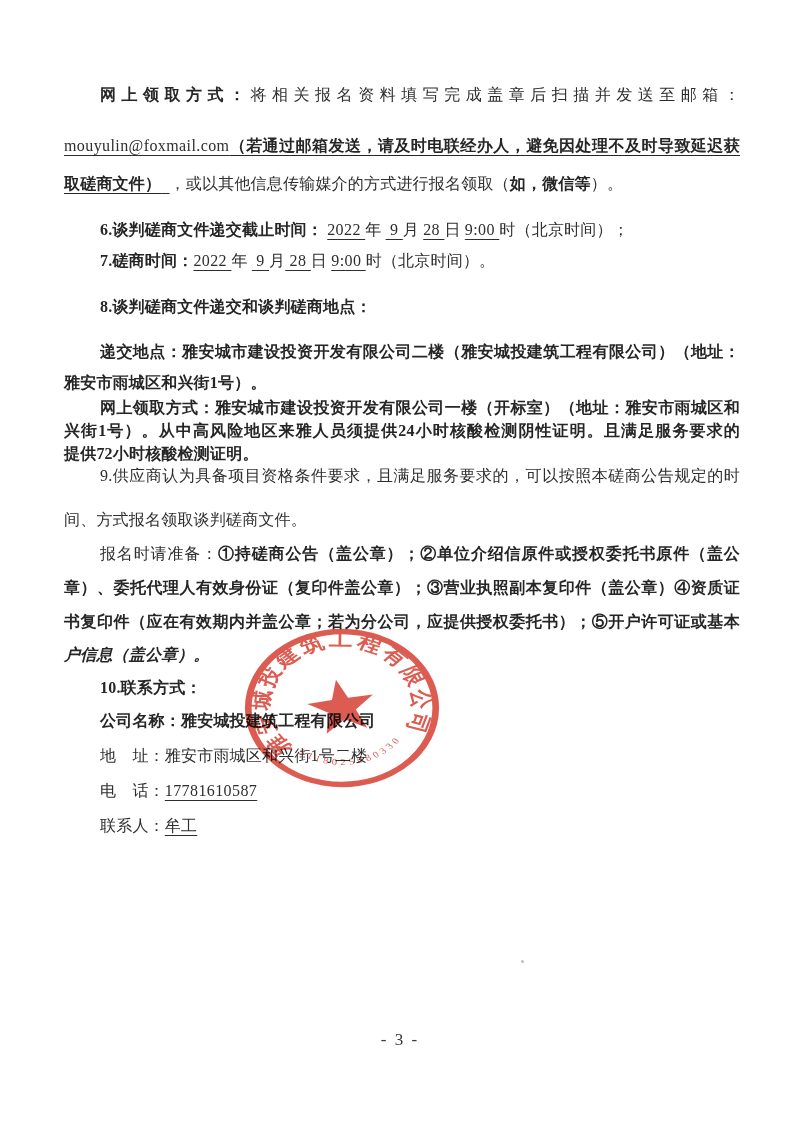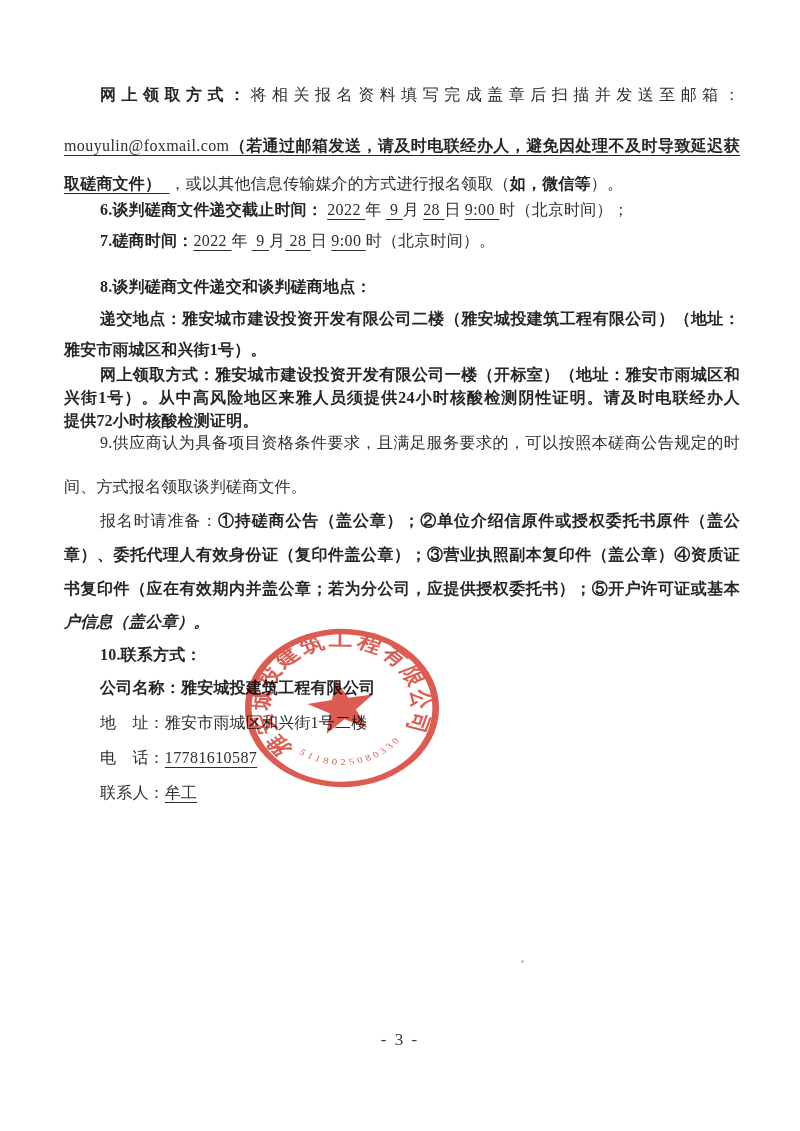--- a/index.html
+++ b/index.html
@@ -67,27 +67,27 @@
 </style>
 </head>
 <body>
 
 <div class="page">
 
   <div class="content" id="doc-lines">
       <div class="line ind fill" style="margin-top: 0px;"><span class="b ">网上领取方式：</span><span class="">将相关报名资料填写完成盖章后扫描并发送至邮箱：</span></div>
       <div class="line fill" style="margin-top: 29px;"><span class="u lat">mouyulin@foxmail.com</span><span class="b u ">（若通过邮箱发送，请及时电联经办人，避免因处理不及时导致延迟获</span></div>
       <div class="line" style="margin-top: 16px;"><span class="b u ">取磋商文件）</span><span class="u ">&nbsp;&nbsp;</span><span class="">，或以其他信息传输媒介的方式进行报名领取（</span><span class="b ">如，微信等</span><span class="">）。</span></div>
-      <div class="line ind" style="margin-top: 4px;"><span class="b ">6.谈判磋商文件递交截止时间：</span><span class="">&nbsp;</span><span class="u lat">2022&nbsp;</span><span class="">年&nbsp;</span><span class="u lat">&nbsp;9&nbsp;</span><span class="">月&nbsp;</span><span class="u lat">28&nbsp;</span><span class="">日&nbsp;</span><span class="u lat">9:00&nbsp;</span><span class="">时（北京时间）；</span></div>
+      <div class="line ind" style="margin-top: 24px;"><span class="b ">6.谈判磋商文件递交截止时间：</span><span class="">&nbsp;</span><span class="u lat">2022&nbsp;</span><span class="">年&nbsp;</span><span class="u lat">&nbsp;9&nbsp;</span><span class="">月&nbsp;</span><span class="u lat">28&nbsp;</span><span class="">日&nbsp;</span><span class="u lat">9:00&nbsp;</span><span class="">时（北京时间）；</span></div>
       <div class="line ind" style="margin-top: 9px;"><span class="b ">7.磋商时间：</span><span class="u lat">2022&nbsp;</span><span class="">年&nbsp;</span><span class="u lat">&nbsp;9&nbsp;</span><span class="">月</span><span class="u lat">&nbsp;28&nbsp;</span><span class="">日&nbsp;</span><span class="u lat">9:00&nbsp;</span><span class="">时（北京时间）。</span></div>
       <div class="line ind" style="margin-top: 24px;"><span class="b ">8.谈判磋商文件递交和谈判磋商地点：</span></div>
-      <div class="line ind fill" style="margin-top: 10px;"><span class="b ">递交地点：雅安城市建设投资开发有限公司二楼（雅安城投建筑工程有限公司）（地址：</span></div>
+      <div class="line ind fill" style="margin-top: 23px;"><span class="b ">递交地点：雅安城市建设投资开发有限公司二楼（雅安城投建筑工程有限公司）（地址：</span></div>
       <div class="line" style="margin-top: 9px;"><span class="b ">雅安市雨城区和兴街1号）。</span></div>
       <div class="line ind fill" style="margin-top: 3px;"><span class="b ">网上领取方式：雅安城市建设投资开发有限公司一楼（开标室）（地址：雅安市雨城区和</span></div>
-      <div class="line fill" style="margin-top: 1px;"><span class="b ">兴街1号）。从中高风险地区来雅人员须提供24小时核酸检测阴性证明。请及时电联经办人</span></div>
+      <div class="line fill" style="margin-top: 1px;"><span class="b ">兴街1号）。从中高风险地区来雅人员须提供24小时核酸检测阴性证明。且满足服务要求的</span></div>
       <div class="line" style="margin-top: 1px;"><span class="b ">提供72小时核酸检测证明。</span></div>
       <div class="line ind fill" style=""><span class="">9.供应商认为具备项目资格条件要求，且满足服务要求的，可以按照本磋商公告规定的时</span></div>
       <div class="line" style="margin-top: 22px;"><span class="">间、方式报名领取谈判磋商文件。</span></div>
       <div class="line ind fill" style="margin-top: 12px;"><span class="">报名时请准备：</span><span class="b ">①持磋商公告（盖公章）；②单位介绍信原件或授权委托书原件（盖公</span></div>
       <div class="line fill" style="margin-top: 12px;"><span class="b ">章）、委托代理人有效身份证（复印件盖公章）；③营业执照副本复印件（盖公章）④资质证</span></div>
       <div class="line fill" style="margin-top: 12px;"><span class="b ">书复印件（应在有效期内并盖公章；若为分公司，应提供授权委托书）；⑤开户许可证或基本</span></div>
       <div class="line" style="margin-top: 11px; font-style: italic;"><span class="b ">户信息（盖公章）。</span></div>
       <div class="line ind" style="margin-top: 11px;"><span class="b ">10.联系方式：</span></div>
       <div class="line ind" style="margin-top: 11px;"><span class="b ">公司名称：雅安城投建筑工程有限公司</span></div>
       <div class="line ind" style="margin-top: 13px;"><span class="">地　址：雅安市雨城区和兴街1号二楼</span></div>

